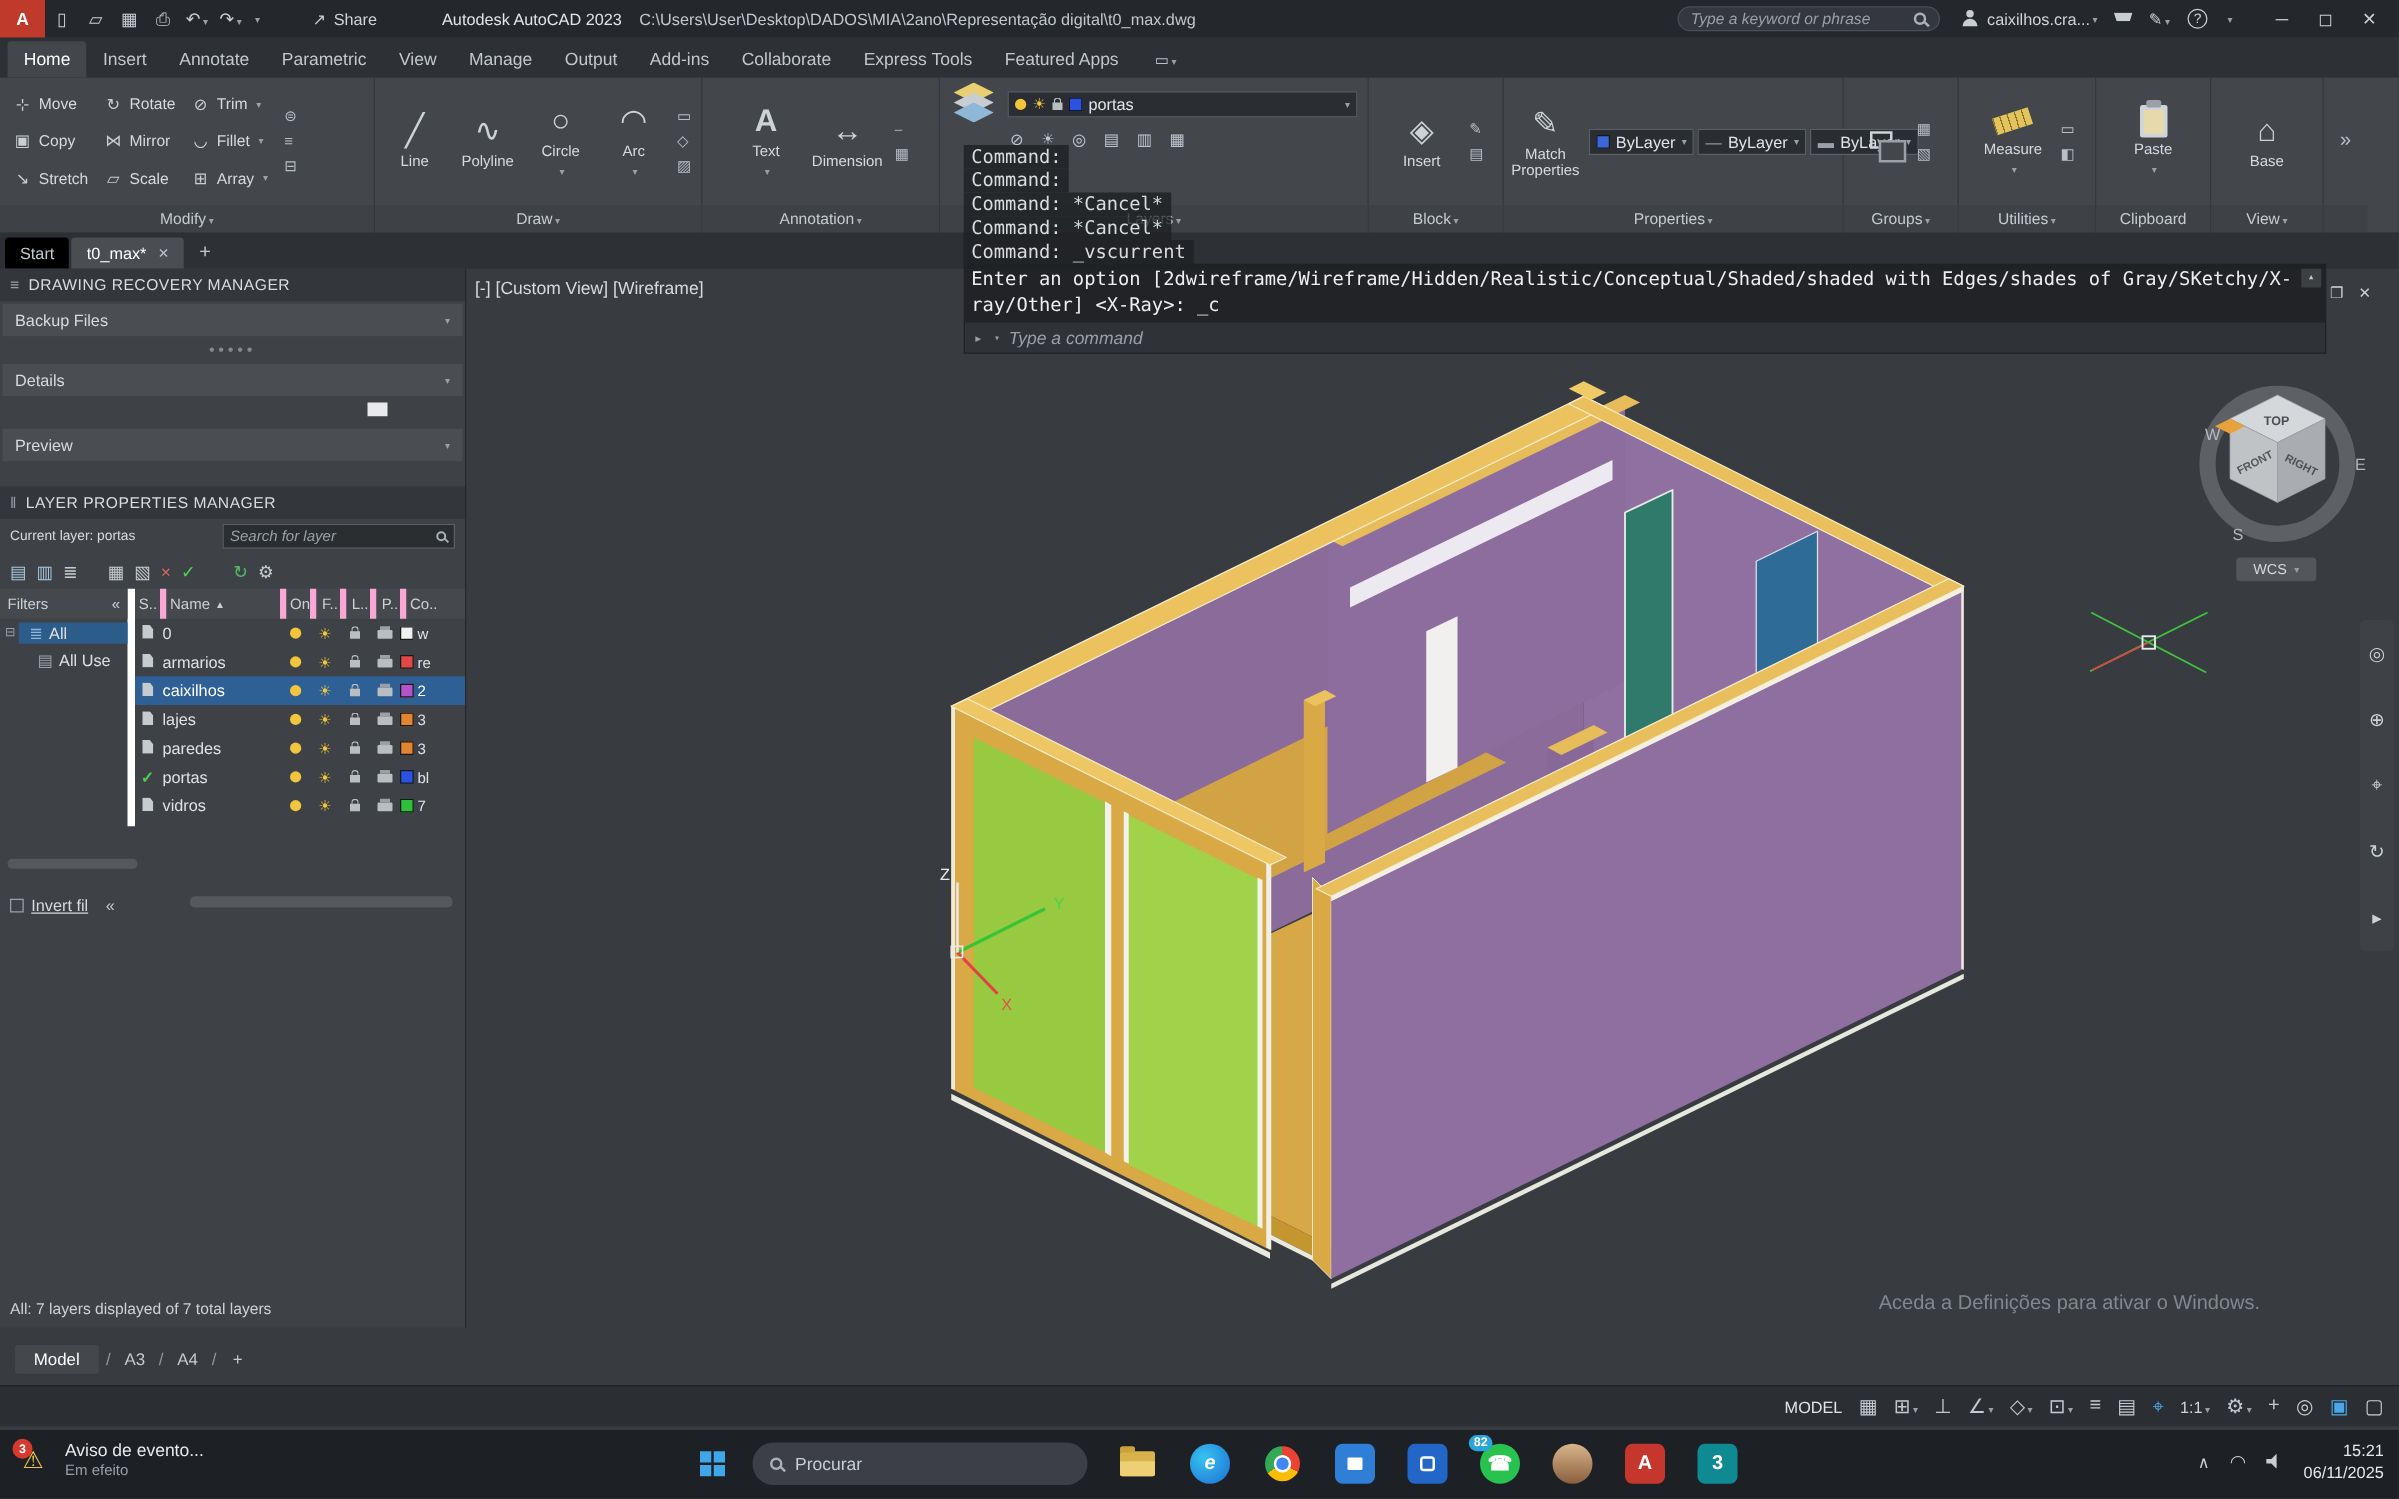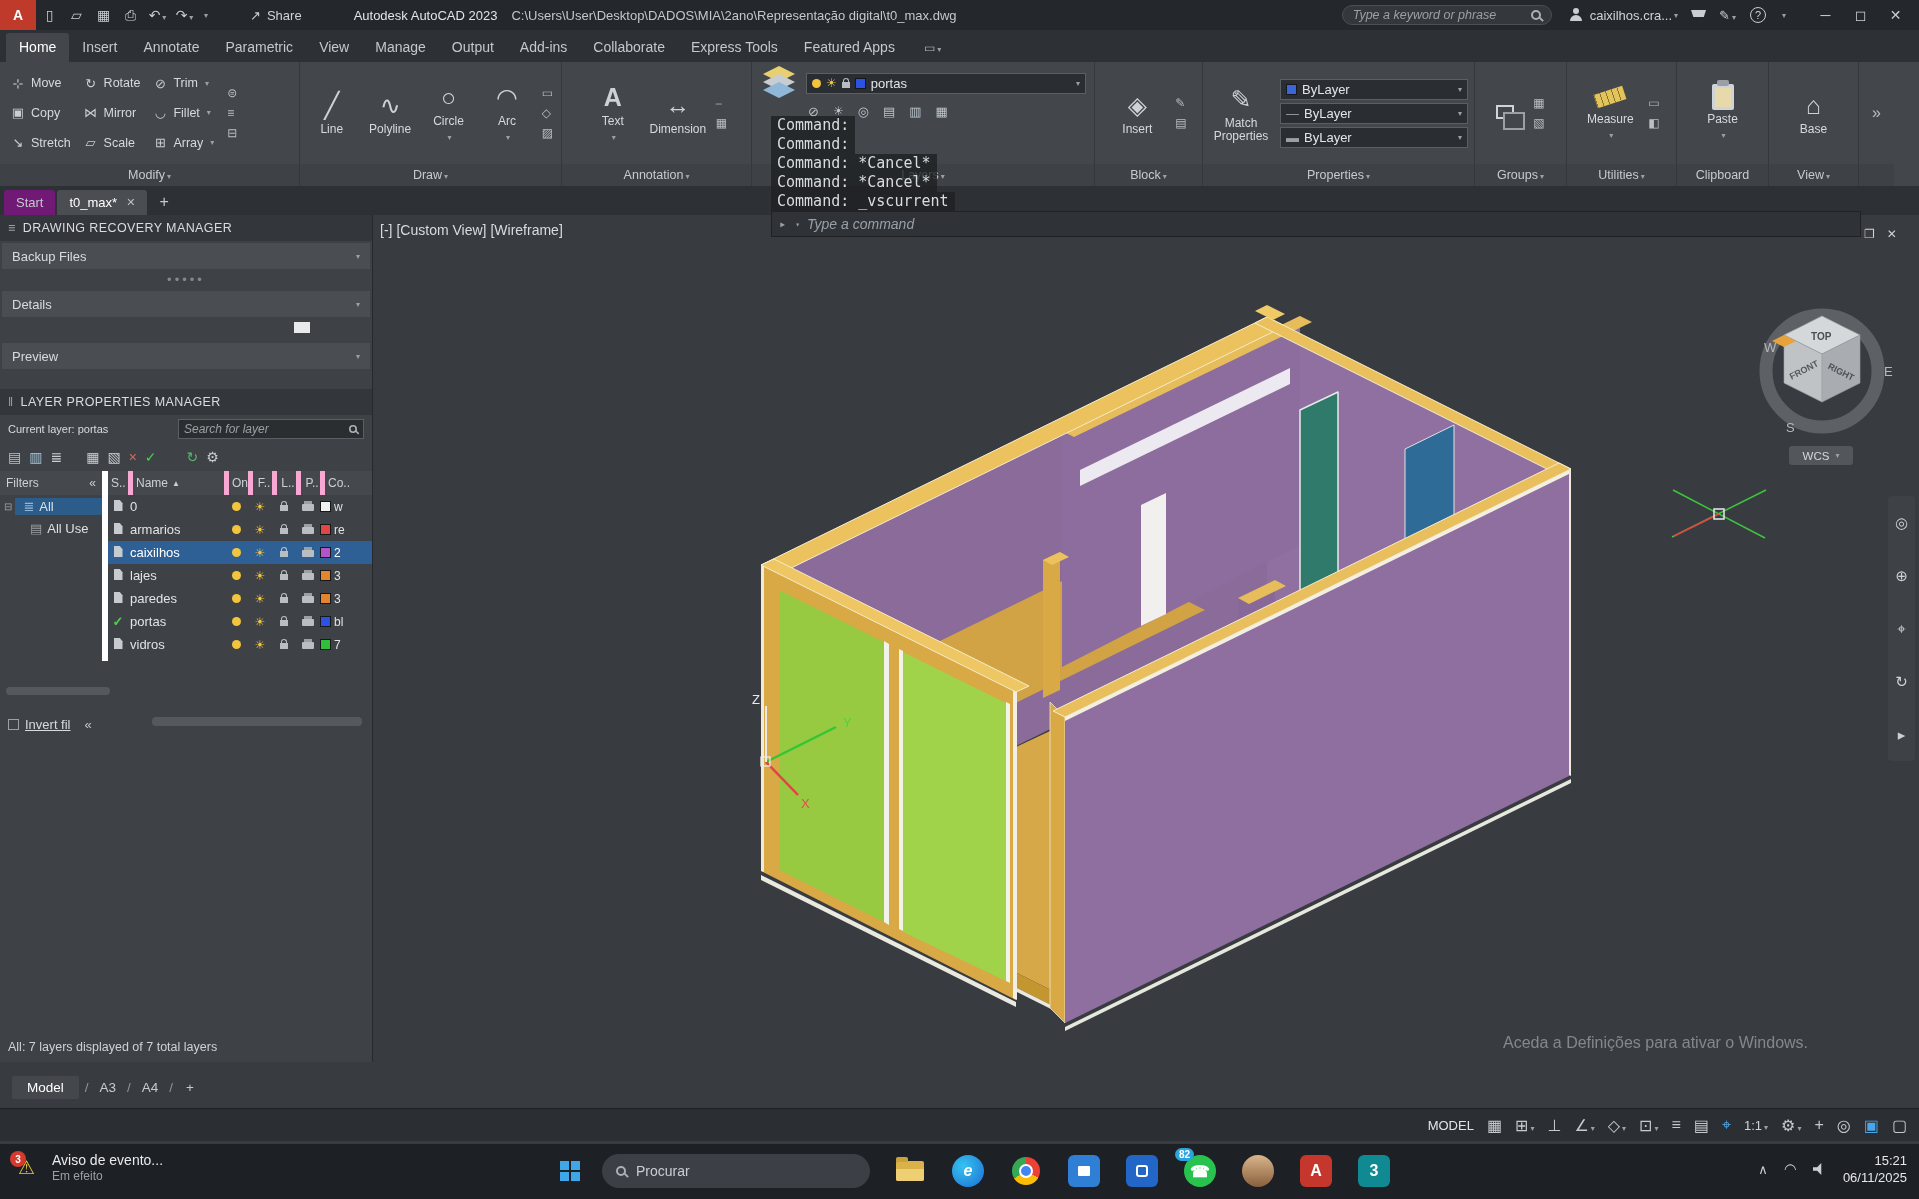--- a/index.html
+++ b/index.html
@@ -45,21 +45,21 @@
 .ic-print{width:12px;height:7px;background:#b9bec3;display:inline-block;position:relative;border-radius:1px;margin-top:2px}
 .ic-print::before{content:"";position:absolute;top:-3px;left:2px;width:8px;height:3px;background:#9ba0a5}
 .ic-ruler{width:30px;height:14px;background:#e3c45c;transform:rotate(-18deg);background-image:repeating-linear-gradient(90deg,#8a7428 0 1px,transparent 1px 6px);display:inline-block;margin:6px 0}
 .ic-clip{width:22px;height:26px;background:#cfd4d8;border-radius:2px;position:relative;display:inline-block}
 .ic-clip::before{content:"";position:absolute;top:-4px;left:5px;width:12px;height:6px;background:#9aa0a5;border-radius:2px}
 .ic-clip::after{content:"";position:absolute;top:4px;left:3px;right:3px;bottom:3px;background:#e8d9ab}
 .ic-group{width:18px;height:14px;border:2px solid #cfd4d8;position:relative;display:inline-block;margin:6px 10px 8px 2px}
 .ic-group::after{content:"";position:absolute;left:5px;top:5px;width:18px;height:14px;border:2px solid #9aa0a5;background:#43474b}
 
 #ftabs{left:0;top:186px;width:1919px;height:29px;background:#2d3034;display:flex;align-items:flex-end;padding-left:4px;gap:2px;z-index:6}
-.ftab{padding:5px 12px;font-size:13px;color:#c3c8cd;background:#701a75;border-radius:3px 3px 0 0;display:flex;gap:9px;align-items:center}
+.ftab{padding:5px 12px;font-size:13px;color:#c3c8cd;background:#000000;border-radius:3px 3px 0 0;display:flex;gap:9px;align-items:center}
 .ftab.active{background:#4a4e53;color:#fff}
 
 #palette{left:0;top:215px;width:373px;height:847px;background:#3e4246;border-right:1px solid #26282b;z-index:8;font-size:13px}
 .ptitle{height:26px;background:#33363a;display:flex;align-items:center;padding-left:8px;gap:7px;font-size:12.5px;letter-spacing:.4px;color:#dadde0}
 .secbar{height:26px;background:#4a4e53;display:flex;align-items:center;justify-content:space-between;padding:0 10px;margin:2px 2px 0}
 .ptool{display:flex;gap:8px;padding:6px 8px;font-size:14px;align-items:center}
 .lhead{display:flex;height:24px;background:#45494e;font-size:12px;color:#ccd1d5;align-items:center}
 .lhead .c{border-left:5px solid #f9a8d4;height:100%;display:flex;align-items:center;padding-left:3px}
 .lrow{display:flex;height:23px;align-items:center;color:#e0e3e6}
 .lrow.sel{background:#2e6096;color:#fff}
@@ -403,21 +403,21 @@
     </div>
     <div class="plabel"><span>Block</span><span class="car">▾</span></div>
   </div>
 
   <div class="panel" style="width:272px">
     <div class="pbody">
       <div class="bbtn" style="width:64px">
           <span class="g">✎</span>
           <span>Match Properties</span>
         </div>
-      <div style="flex:1;display:flex;flex-direction:column;gap:3px">
+      <div style="flex:1;display:flex;flex-direction:row;gap:3px">
         <div class="combo">
             <span class="sw" style="background:#3a66d8"></span>
             <span>ByLayer</span>
             <span class="car" style="margin-left:auto">▾</span>
           </div>
         <div class="combo">
             <span style="color:#9aa0a6">—</span>
             <span>ByLayer</span>
             <span class="car" style="margin-left:auto">▾</span>
           </div>
@@ -730,20 +730,24 @@
   <div class="abs" style="left:152px;top:502px;width:210px;height:9px;background:#55595e;border-radius:4px"></div>
   <div class="abs" style="left:8px;bottom:8px;font-size:12.5px;color:#ced2d6">All: 7 layers displayed of 7 total layers</div>
 </div>
 
 <div id="cmd" class="abs">
   <div class="chl">Command:</div>
   <div class="chl">Command:</div>
   <div class="chl">Command: *Cancel*</div>
   <div class="chl">Command: *Cancel*</div>
   <div class="chl">Command: _vscurrent</div>
+  <div class="cprompt">
+    <span>Enter an option [2dwireframe/Wireframe/Hidden/Realistic/Conceptual/Shaded/shaded with Edges/shades of Gray/SKetchy/X-ray/Other] &lt;X-Ray&gt;: _c</span>
+    <span class="abs" style="right:4px;top:4px;width:16px;height:15px;background:#3c4043;color:#c3c8cd;font-size:9px;display:flex;align-items:center;justify-content:center">▴</span>
+  </div>
   <div class="cinput">
     <span style="color:#9aa0a6;font-size:12px">▸</span>
     <span class="car">▾</span>
     <input placeholder="Type a command" style="">
   </div>
 </div>
 
 <div id="status" class="abs">
   <span style="color:#e2e5e8">MODEL</span>
   <span class="sic">▦</span>

